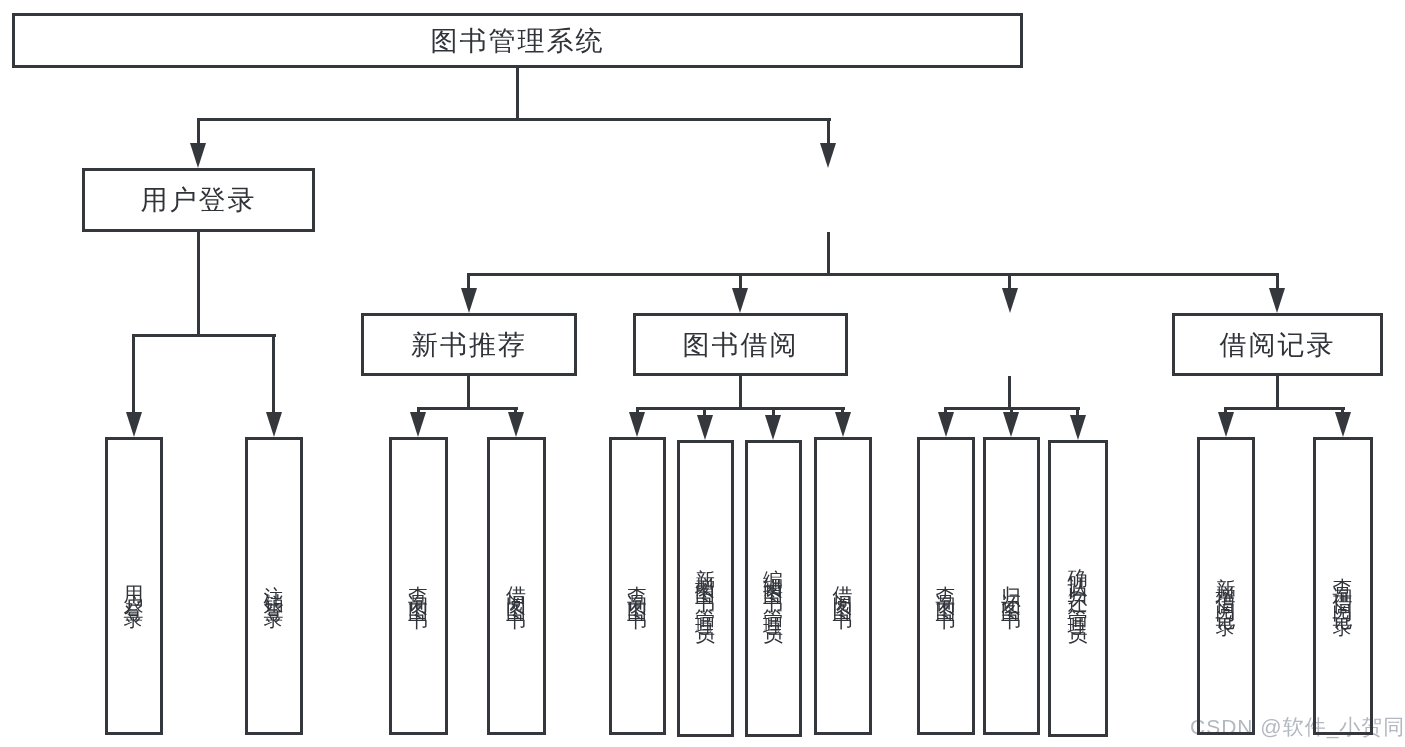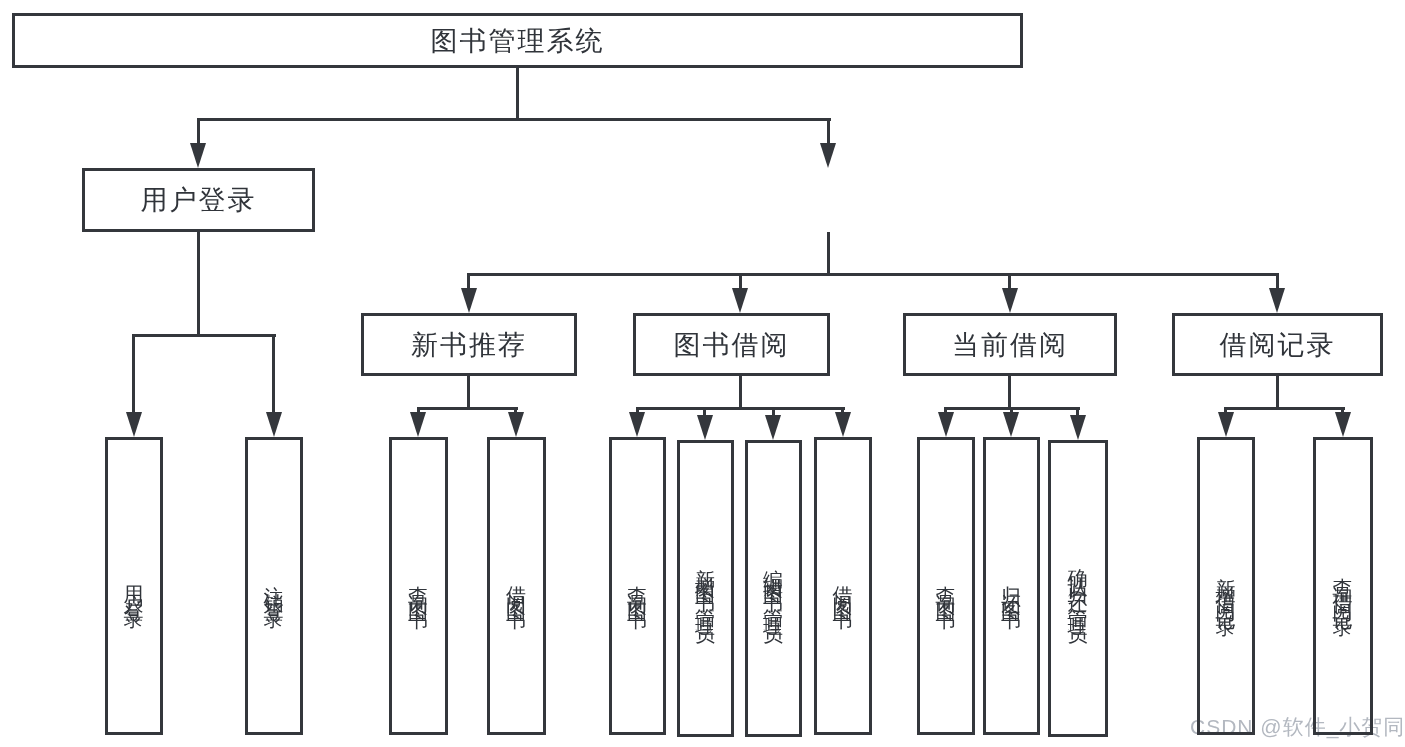--- a/index.html
+++ b/index.html
@@ -99,22 +99,21 @@
   <div class="vline" style="left:1224px;top:407px;height:10px"></div>
   <div class="arr" style="left:1218px;top:412px"></div>
   <div class="vline" style="left:1341px;top:407px;height:10px"></div>
   <div class="arr" style="left:1335px;top:412px"></div>
 
   <div class="box" style="left:12px;top:13px;width:1011px;height:55px">图书管理系统</div>
 
   <div class="box" style="left:82px;top:168px;width:233px;height:64px">用户登录</div>
 
   <div class="box" style="left:361px;top:313px;width:216px;height:63px">新书推荐</div>
-  <div class="box" style="left:633px;top:313px;width:197px;height:63px">图书借阅</div>
-  <div class="box" style="left:903px;top:313px;width:214px;height:63px">当前借阅</div>
+  <div class="box" style="left:633px;top:313px;width:215px;height:63px">图书借阅</div>
   <div class="box" style="left:1172px;top:313px;width:211px;height:63px">借阅记录</div>
 
   <div class="vbox" style="left:105px;top:437px;width:58px;height:298px">用户登录</div>
   <div class="vbox" style="left:245px;top:437px;width:58px;height:298px">注销登录</div>
 
   <div class="vbox" style="left:389px;top:437px;width:59px;height:298px">查询图书</div>
   <div class="vbox" style="left:487px;top:437px;width:59px;height:298px">借阅图书</div>
 
   <div class="vbox" style="left:609px;top:437px;width:57px;height:298px">查询图书</div>
   <div class="vbox" style="left:677px;top:440px;width:57px;height:297px">新增图书（管理员）</div>

